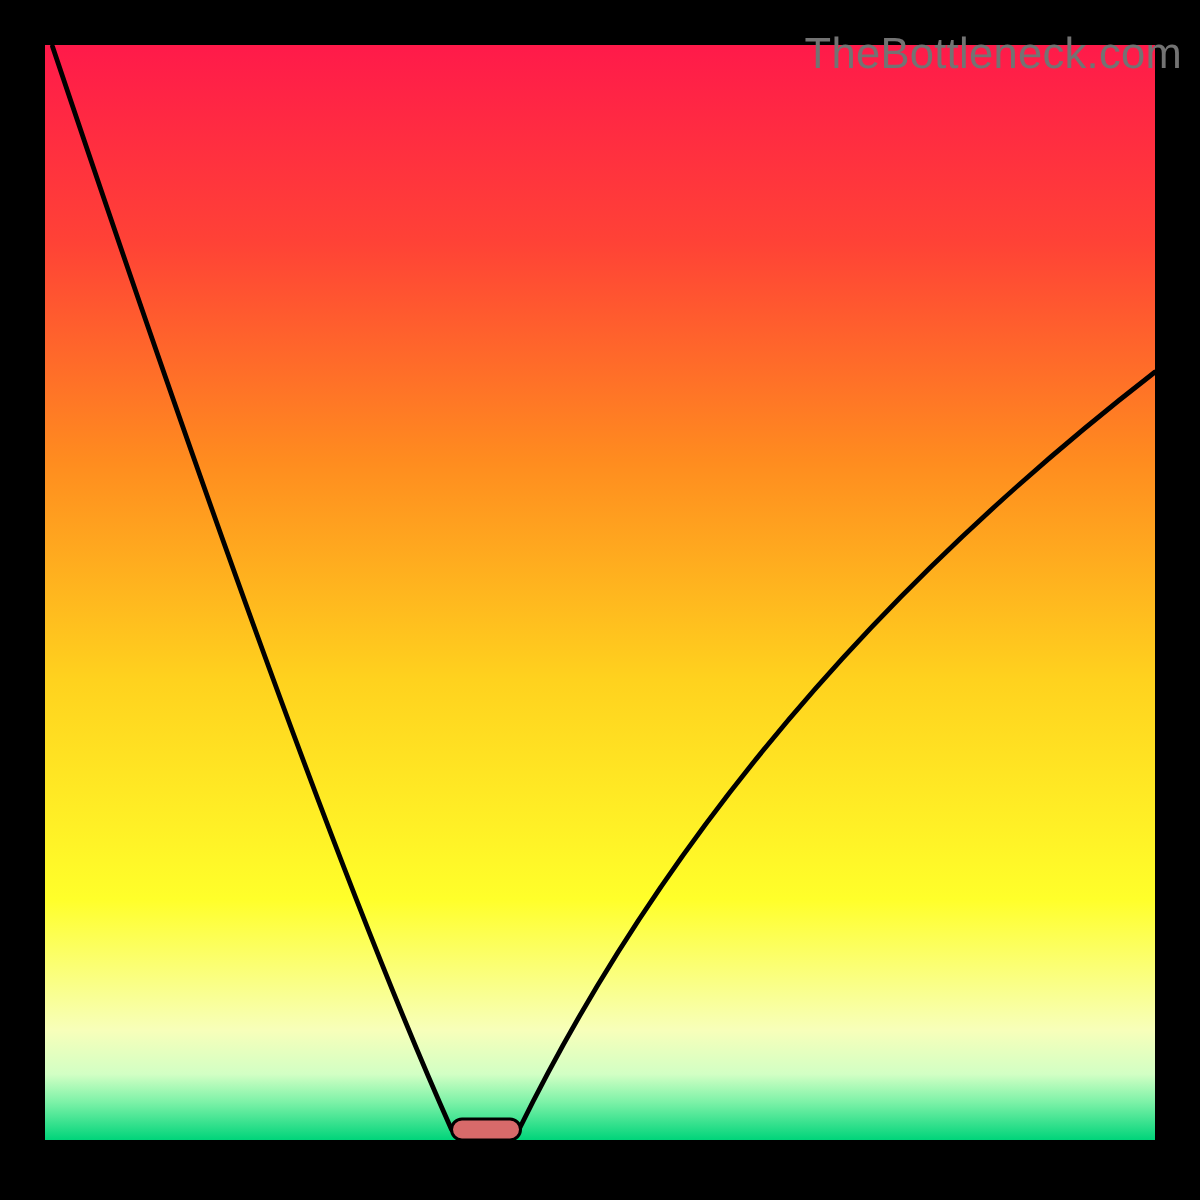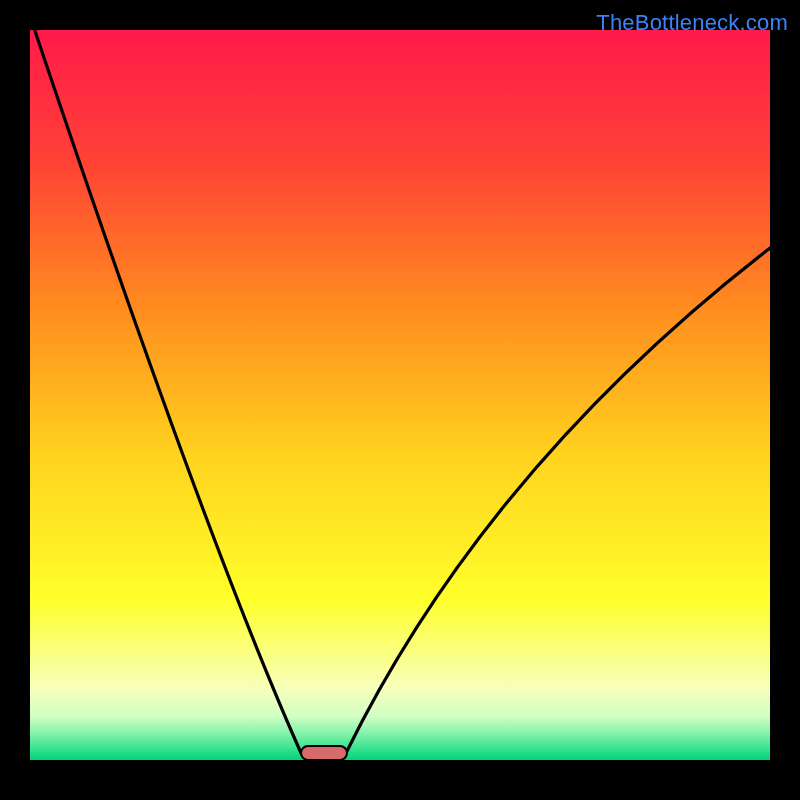--- a/index.html
+++ b/index.html
@@ -13,24 +13,24 @@
   }
   .frame {
     position: absolute;
     top: 0; left: 0;
     width: 800px;
     height: 800px;
     background: #000;
   }
   .watermark {
     position: absolute;
-    top: 10px;
+    top: 20px;
     right: 12px;
-    color: #3b82f6;
-    font-size: 22px;
+    color: #737373;
+    font-size: 29px;
     letter-spacing: 0.2px;
     font-weight: 400;
     z-index: 4;
   }
   svg {
     position: absolute;
     top: 0; left: 0;
   }
 </style>
 </head>

